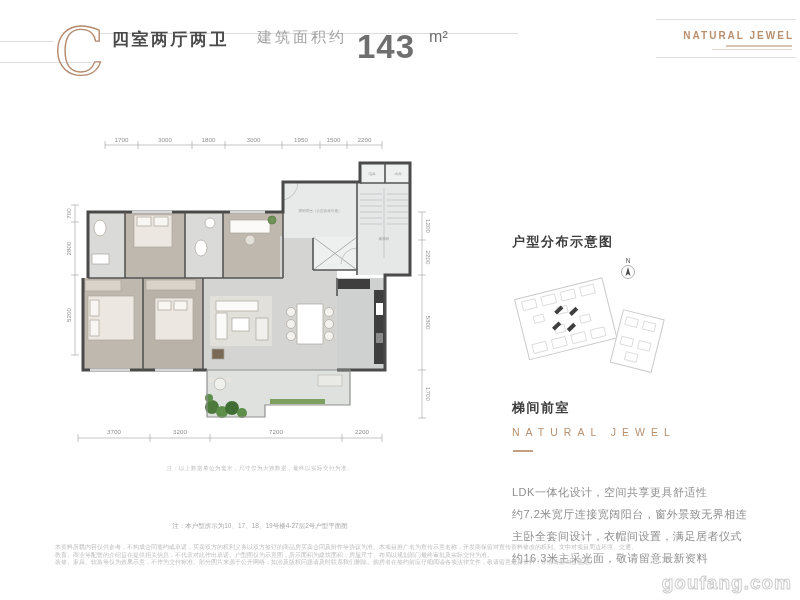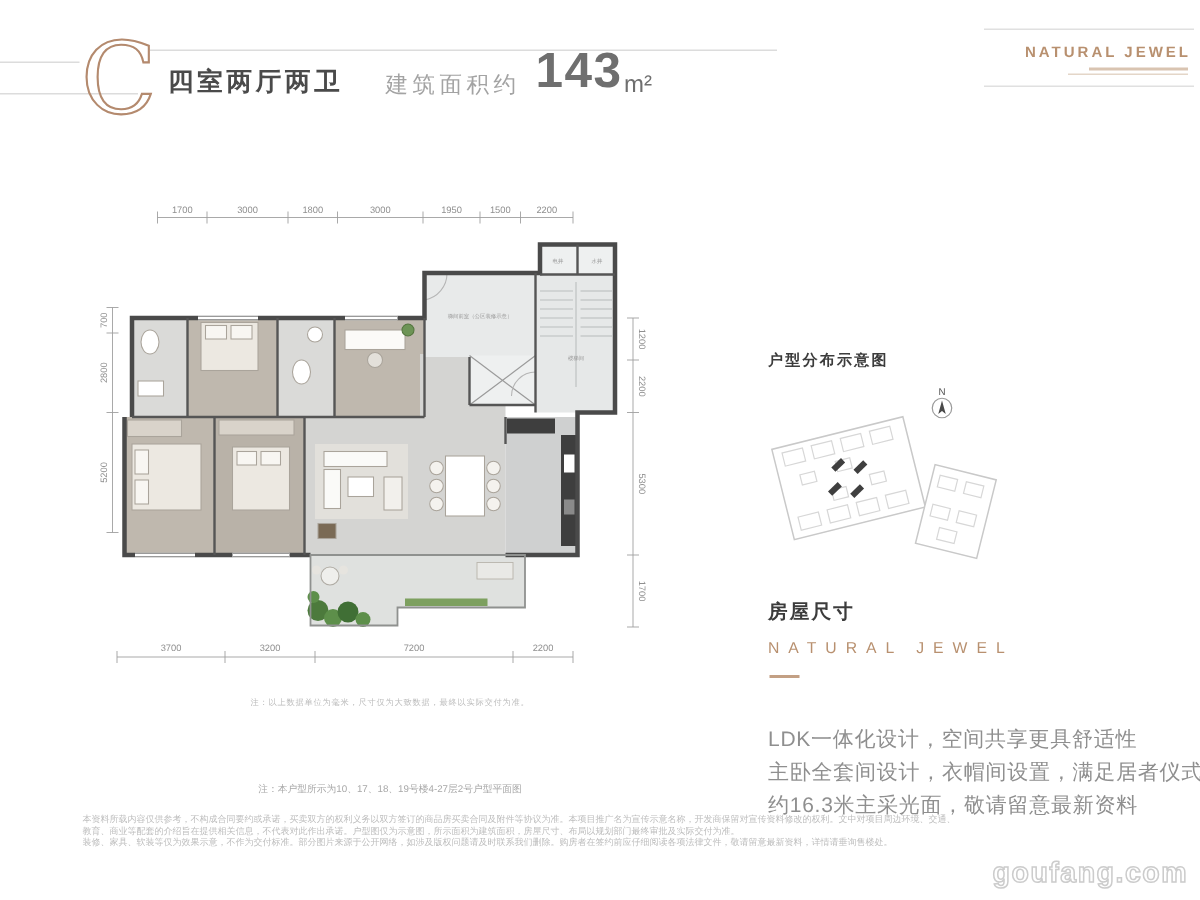--- a/index.html
+++ b/index.html
@@ -3,49 +3,49 @@
 <meta charset="utf-8">
 <style>
   html,body{margin:0;padding:0;background:#fff;}
   .page{position:relative;width:800px;height:600px;background:#ffffff;overflow:hidden;
         font-family:"Liberation Sans",sans-serif;color:#444;}
   
   .hline{position:absolute;height:1px;background:#dcdcdc;}
   .letter-c{position:absolute;left:54px;top:20px;font-family:"DejaVu Serif",serif;
             font-size:66px;line-height:1;color:#b48a6e;
             -webkit-text-fill-color:transparent;-webkit-text-stroke:1.4px #b48a6e;}
-  .title-row{position:absolute;left:112px;top:28px;display:flex;align-items:flex-end;white-space:nowrap;}
+  .title-row{position:absolute;left:112px;top:28px;display:flex;align-items:flex-start;white-space:nowrap;}
   .unit-type{font-size:17px;font-weight:bold;color:#4a4a4a;letter-spacing:2.5px;}
   .area-label{font-size:15px;color:#a3a3a3;letter-spacing:3px;margin-left:28px;}
   .area-number{font-size:33px;color:#6f6f6f;margin-left:10px;letter-spacing:1px;font-weight:bold;}
-  .area-unit{font-size:16px;color:#6f6f6f;margin-left:1px;}
+  .area-unit{font-size:16px;color:#6f6f6f;margin-left:14px;}
   .logo-block{position:absolute;left:656px;top:19px;width:138px;border-top:1px solid #e0e0e0;
               border-bottom:1px solid #e0e0e0;padding:10px 2px 7px 0;text-align:right;}
   .brand{font-size:10px;letter-spacing:2px;color:#b8906f;font-weight:bold;}
   .brand-tagline{width:66px;height:2px;background:#d9c4b1;margin:4px 2px 0 auto;}
   .brand-tagline2{width:80px;height:1px;background:#e4d6c8;margin:2px 2px 0 auto;}
   
   .plan-svg{position:absolute;left:60px;top:128px;}
   .plan-caption{position:absolute;left:60px;top:452px;width:400px;text-align:center;
                 font-size:8px;letter-spacing:5px;color:#9c9c9c;}
   .plan-caption-note{position:absolute;left:60px;top:465px;width:400px;text-align:center;
                      font-size:5.5px;color:#bcbcbc;letter-spacing:0.5px;}
   .plan-note{position:absolute;left:60px;top:522px;width:400px;text-align:center;
              font-size:6.5px;color:#a8a8a8;}
   
-  .dist-title{position:absolute;left:512px;top:233px;font-size:10px;font-weight:bold;
+  .dist-title{position:absolute;left:512px;top:233px;font-size:13px;font-weight:bold;
               color:#3c3c3c;letter-spacing:1.5px;}
   .siteplan-svg{position:absolute;left:505px;top:254px;}
   .appr-title{position:absolute;left:512px;top:399px;font-size:13px;font-weight:bold;
               color:#3c3c3c;letter-spacing:1.5px;}
   .brand-caption{position:absolute;left:512px;top:426px;font-size:10.5px;letter-spacing:6px;
                  color:#b8906f;}
   .brand-dash{position:absolute;left:513px;top:450px;width:20px;height:2px;background:#c3a084;}
   .paragraphs{position:absolute;left:512px;top:481px;width:250px;}
-  .paragraphs div{font-size:14px;color:#8f8f8f;line-height:22px;letter-spacing:0.5px;white-space:nowrap;}
+  .paragraphs div{font-size:11px;color:#8f8f8f;line-height:22px;letter-spacing:0.5px;white-space:nowrap;}
   
   .fineprint{position:absolute;left:55px;top:544px;width:582px;}
   .fineprint div{font-size:6px;line-height:7.5px;color:#bdbdbd;text-align:justify;}
   .watermark{position:absolute;right:8px;bottom:6px;text-align:center;pointer-events:none;}
   .wm-cn{font-size:44px;font-weight:bold;letter-spacing:4px;line-height:1;
          color:transparent;-webkit-text-stroke:1.3px #cccccc;}
   .wm-en{font-size:19px;font-weight:bold;letter-spacing:1px;margin-top:0px;
          color:transparent;-webkit-text-stroke:1px #cccccc;}
 </style>
 </head>
@@ -320,26 +320,27 @@
         <rect x="124" y="100" width="12" height="8"></rect>
       </g>
     </g>
     <g>
       <text x="123" y="9" font-size="6.5" fill="#555" text-anchor="middle">N</text>
       <circle cx="123" cy="18" r="6.5" fill="none" stroke="#9a9a9a" stroke-width="0.8"></circle>
       <path d="M123,13 L125.5,22 L123,20 L120.5,22 Z" fill="#4a4a4a"></path>
     </g>
   </svg>
 
-  <div class="appr-title">房屋尺寸</div>
+  <div class="appr-title">梯间前室</div>
   <div class="brand-caption">NATURAL JEWEL</div>
   <div class="brand-dash"></div>
 
   <div class="paragraphs">
     <div>LDK一体化设计，空间共享更具舒适性</div>
+    <div>约7.2米宽厅连接宽阔阳台，窗外景致无界相连</div>
     <div>主卧全套间设计，衣帽间设置，满足居者仪式</div>
     <div>约16.3米主采光面，敬请留意最新资料</div>
   </div>
 
   <div class="fineprint">
     <div>本资料所载内容仅供参考，不构成合同要约或承诺，买卖双方的权利义务以双方签订的商品房买卖合同及附件等协议为准。本项目推广名为宣传示意名称，开发商保留对宣传资料修改的权利。文中对项目周边环境、交通、教育、商业等配套的介绍旨在提供相关信息，不代表对此作出承诺。户型图仅为示意图，所示面积为建筑面积，房屋尺寸、布局以规划部门最终审批及实际交付为准。</div>
     <div>装修、家具、软装等仅为效果示意，不作为交付标准。部分图片来源于公开网络，如涉及版权问题请及时联系我们删除。购房者在签约前应仔细阅读各项法律文件，敬请留意最新资料，详情请垂询售楼处。</div>
   </div>
 
   <div class="watermark">

